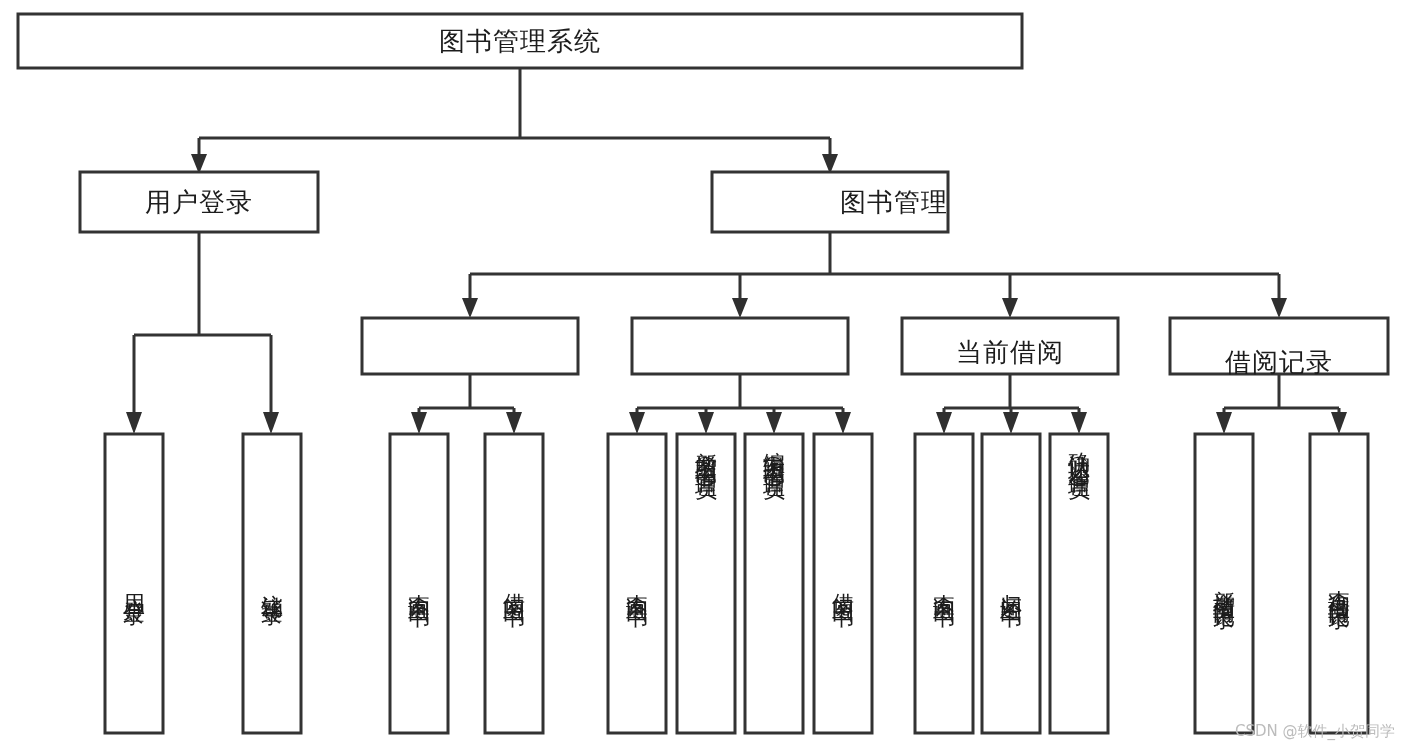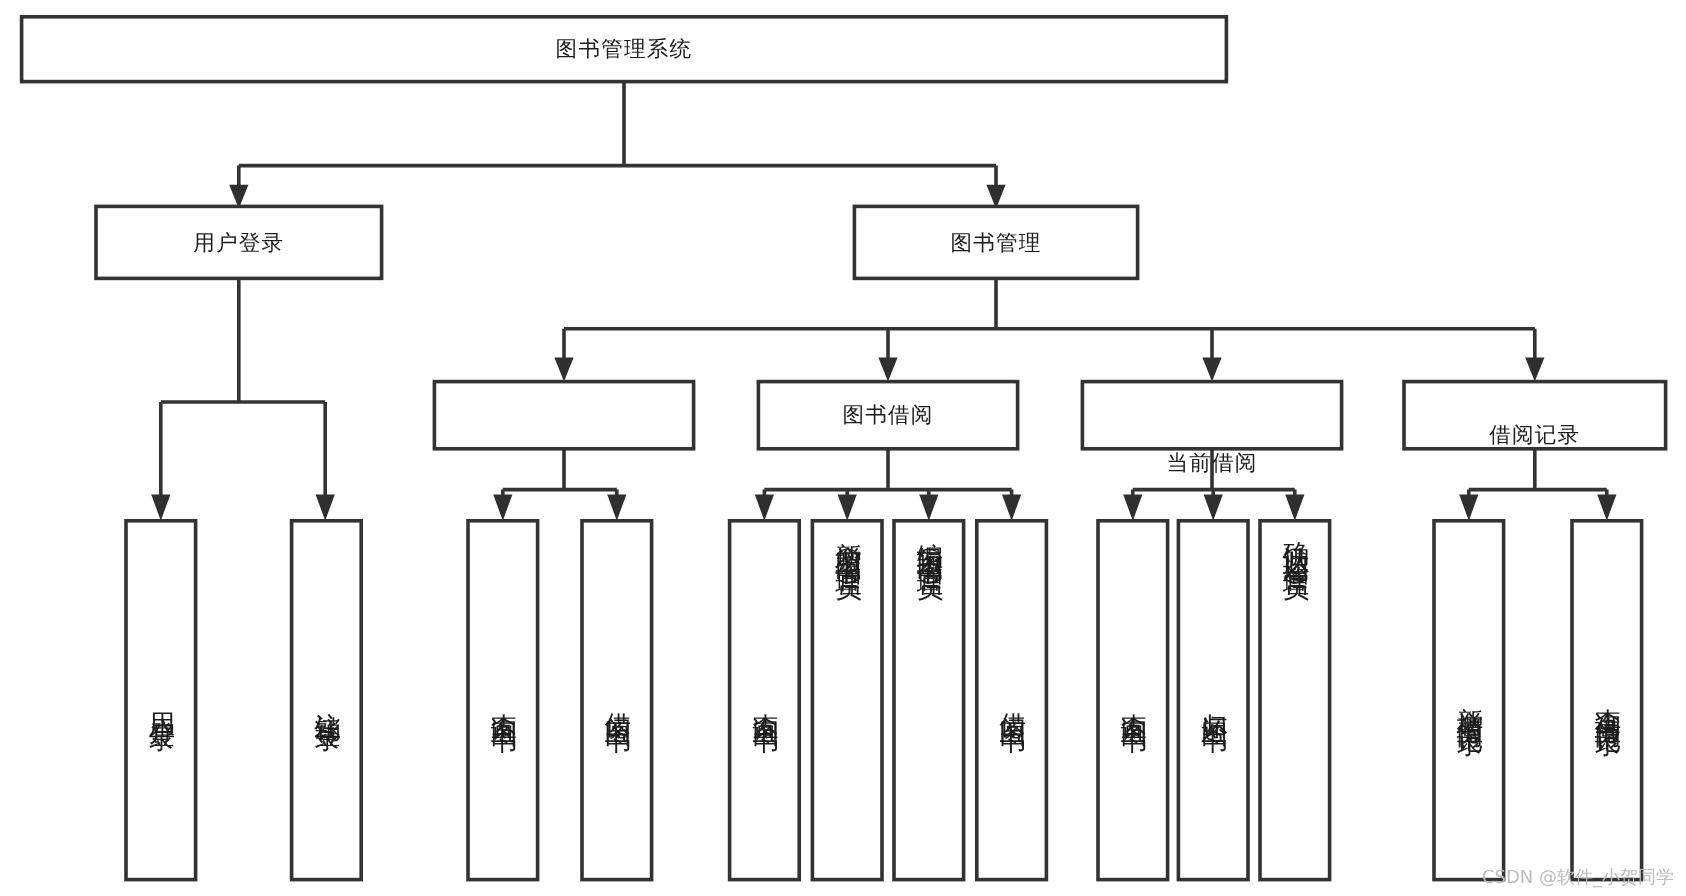--- a/index.html
+++ b/index.html
@@ -59,21 +59,21 @@
   }
   .hlabel-wrap {
     position: absolute;
     display: flex;
     align-items: center;
     justify-content: center;
     pointer-events: none;
   }
   .hlabel-text {
     font-family: "DejaVu Sans", "Liberation Sans", sans-serif;
-    font-size: 18px;
+    font-size: 26px;
     color: #1c1c1c;
     white-space: nowrap;
     letter-spacing: 1px;
   }
   #watermark {
     position: absolute;
     right: 10px;
     bottom: 6px;
     font-family: "DejaVu Sans", "Liberation Sans", sans-serif;
     font-size: 15px;
@@ -152,28 +152,25 @@
     </g>
   </svg>
 
   <div class="hlabel-wrap" style="left:18px; top:14px; width:1004px; height:54px;">
     <span class="hlabel-text">图书管理系统</span>
   </div>
 
   <div class="hlabel-wrap" style="left:80px; top:172px; width:238px; height:60px;">
     <span class="hlabel-text">用户登录</span>
   </div>
-  <div class="hlabel-wrap" style="left:712px; top:172px; width:236px; height:60px;">
+  <div class="hlabel-wrap" style="left:712px; top:172px; width:236px; height:60px;justify-content:flex-end;">
     <span class="hlabel-text">图书管理</span>
   </div>
 
-  <div class="hlabel-wrap" style="left:632px; top:318px; width:216px; height:56px;">
-    <span class="hlabel-text">图书借阅</span>
-  </div>
-  <div class="hlabel-wrap" style="left:902px; top:318px; width:216px; height:68px;margin-top:34px;">
+  <div class="hlabel-wrap" style="left:902px; top:318px; width:216px; height:68px;">
     <span class="hlabel-text">当前借阅</span>
   </div>
   <div class="hlabel-wrap" style="left:1170px; top:318px; width:218px; height:56px;margin-top:16px;">
     <span class="hlabel-text">借阅记录</span>
   </div>
 
   <div class="vlabel-wrap" style="left:105px; top:434px; width:58px; height:299px;">
     <span class="vlabel-text">用户登录</span>
   </div>
   <div class="vlabel-wrap" style="left:243px; top:434px; width:58px; height:299px;">

